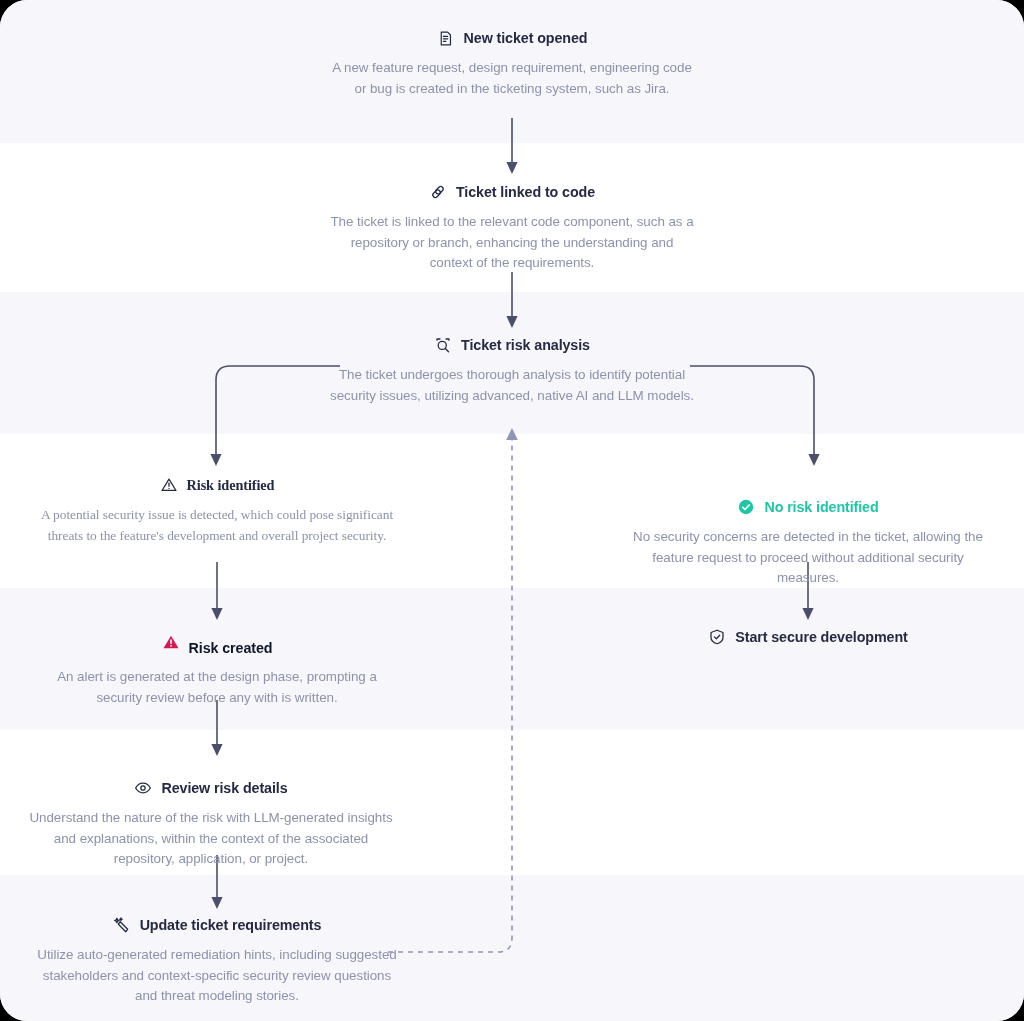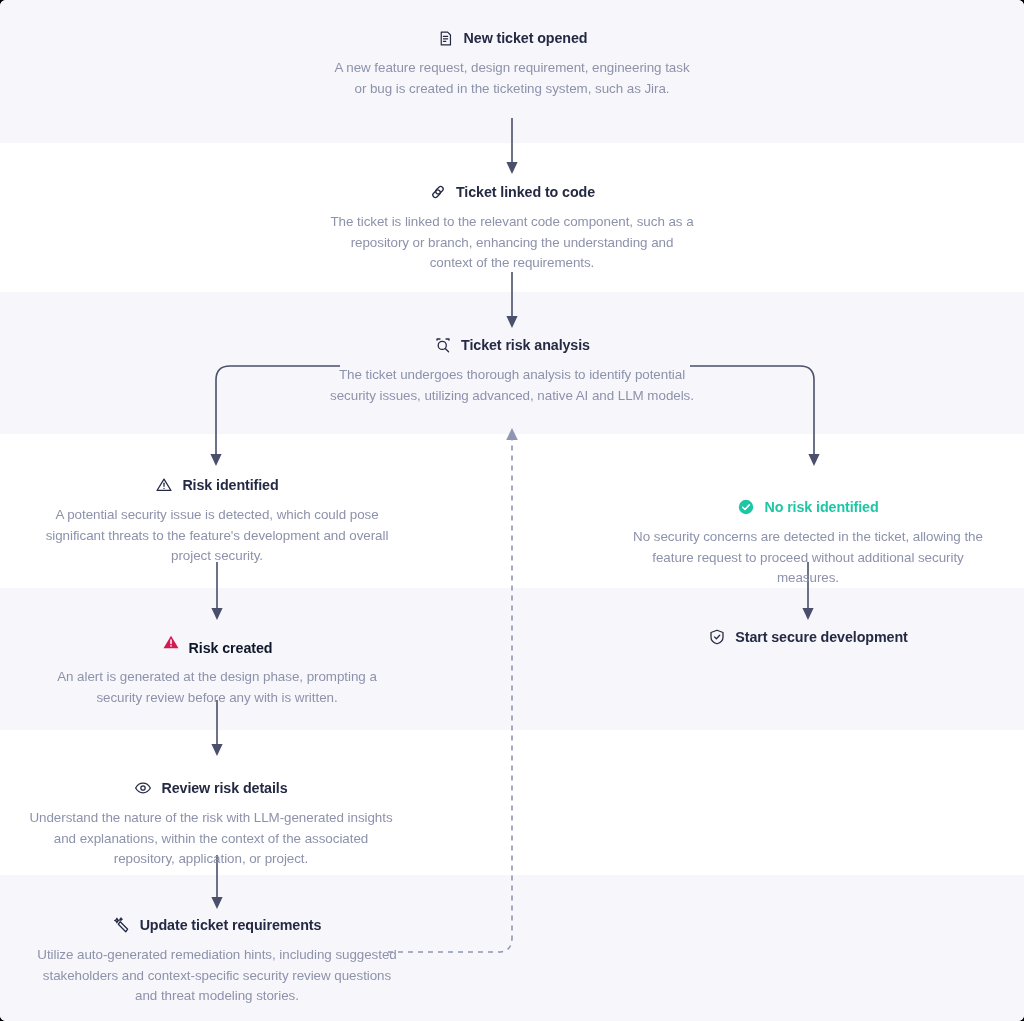--- a/index.html
+++ b/index.html
@@ -6,21 +6,21 @@
   html, body {
     width: 1024px; height: 1021px;
     background: #000000;
     font-family: "Liberation Sans", sans-serif;
     overflow: hidden;
   }
   #page {
     position: relative;
     width: 1024px; height: 1021px;
     background: #ffffff;
-    border-radius: 6px;
+    border-radius: 27px;
     overflow: hidden;
   }
   
   .band {
     position: absolute; left: 0; width: 1024px;
     background: #f7f7fb;
   }
   
   .node {
     position: absolute;
@@ -133,21 +133,21 @@
   <div class="node" style="left:329px;top:29px;width:366px;">
     <div class="node-head">
       <span class="node-icon">
         <svg width="17" height="17" viewBox="0 0 24 24" fill="none" stroke="#252a44" stroke-width="1.7" stroke-linecap="round" stroke-linejoin="round">
           <path d="M6 3 h9 l4 4 v14 a0 0 0 0 1 0 0 h-13 z"></path>
           <path d="M9 9 h6 M9 12.5 h6 M9 16 h3.5"></path>
         </svg>
       </span>
       <span class="node-title">New ticket opened</span>
     </div>
-    <div class="node-desc">A new feature request, design requirement, engineering task or bug is created in the ticketing system, such as Jira.</div>
+    <div class="node-desc">A new feature request, design requirement, engineering code or bug is created in the ticketing system, such as Jira.</div>
   </div>
 
   <div class="node" style="left:329px;top:336px;width:366px;">
     <div class="node-head">
       <span class="node-icon">
         <svg width="18" height="18" viewBox="0 0 24 24" fill="none" stroke="#252a44" stroke-width="1.7" stroke-linecap="round" stroke-linejoin="round">
           <path d="M4 5.5 v-1.5 h4 M20 5.5 v-1.5 h-4"></path>
           <circle cx="11" cy="12.5" r="5.4"></circle>
           <path d="M15 16.6 L19.4 21"></path>
         </svg>
@@ -163,21 +163,21 @@
         <svg width="18" height="18" viewBox="0 0 24 24" fill="none" stroke="#252a44" stroke-width="1.7" stroke-linecap="round" stroke-linejoin="round">
           <path d="M13.2 5.6 a3.3 3.3 0 0 1 4.7 4.7 l-3.3 3.3 a3.3 3.3 0 0 1 -4.7 -4.7 z"></path>
           <path d="M10.8 18.4 a3.3 3.3 0 0 1 -4.7 -4.7 l3.3 -3.3 a3.3 3.3 0 0 1 4.7 4.7 z"></path>
         </svg>
       </span>
       <span class="node-title">Ticket linked to code</span>
     </div>
     <div class="node-desc">The ticket is linked to the relevant code component, such as a repository or branch, enhancing the understanding and context of the requirements.</div>
   </div>
 
-  <div class="node" style="left:34px;top:476px;width:366px;">
+  <div class="node" style="left:34px;top:476px;width:366px;font-family:Liberation Serif, serif;">
     <div class="node-head">
       <span class="node-icon">
         <svg width="18" height="18" viewBox="0 0 24 24" fill="none" stroke="#252a44" stroke-width="1.7" stroke-linecap="round" stroke-linejoin="round">
           <path d="M12 4.2 L21.3 19.3 H2.7 Z"></path>
           <path d="M12 9.5 v4.3"></path>
           <circle cx="12" cy="16.6" r="0.85" fill="#252a44" stroke="none"></circle>
         </svg>
       </span>
       <span class="node-title">Risk identified</span>
     </div>

